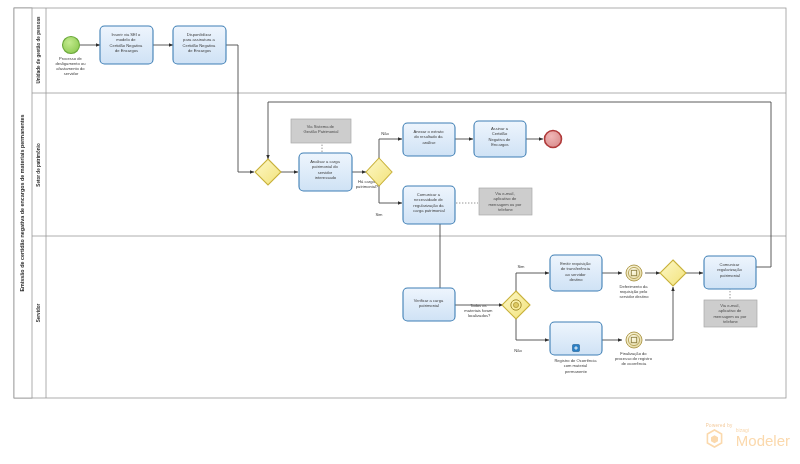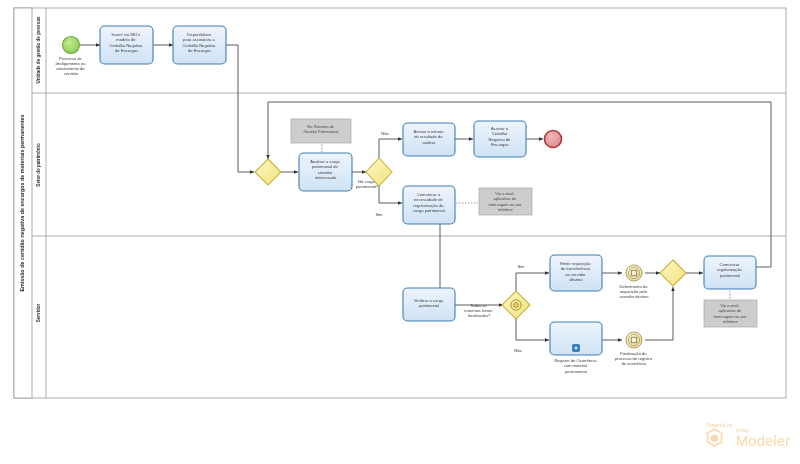--- a/index.html
+++ b/index.html
@@ -8,21 +8,21 @@
   svg{display:block;}
   .lbl{font-family:"Liberation Sans",sans-serif;fill:#3a3a3a;}
   .task-text{font-size:4.1px;fill:#3c3c3c;text-anchor:middle;}
   .ev-text{font-size:4.1px;fill:#3c3c3c;text-anchor:middle;}
   .flow-text{font-size:4.1px;fill:#3c3c3c;text-anchor:middle;}
   .anno-text{font-size:4.1px;fill:#4a4a4a;text-anchor:middle;}
   .lane-text{font-size:4.6px;font-weight:bold;fill:#2f2f2f;text-anchor:middle;}
   .pool-text{font-size:5.4px;font-weight:bold;fill:#2f2f2f;text-anchor:middle;}
   .powered{position:absolute;right:10px;bottom:16px;text-align:left;}
   .powered .pb{font-size:4.5px;color:#f3c99a;letter-spacing:.3px;font-family:"Liberation Sans",sans-serif;}
-  .powered .brand{display:flex;gap:13px;}
+  .powered .brand{display:flex;align-items:center;gap:13px;}
   .powered .bz{font-size:5px;color:#f8d7ad;font-family:"Liberation Sans",sans-serif;line-height:1;}
   .powered .md{font-size:15px;color:#fbd9ad;font-family:"Liberation Sans",sans-serif;line-height:1;}
 </style>
 </head>
 <body>
 
 <div id="stage">
 <svg width="800" height="464" viewBox="0 0 800 464" xmlns="http://www.w3.org/2000/svg">
   <defs>
     <marker id="arrow" viewBox="0 0 10 10" refX="9" refY="5" markerWidth="5" markerHeight="5" orient="auto-start-reverse">

